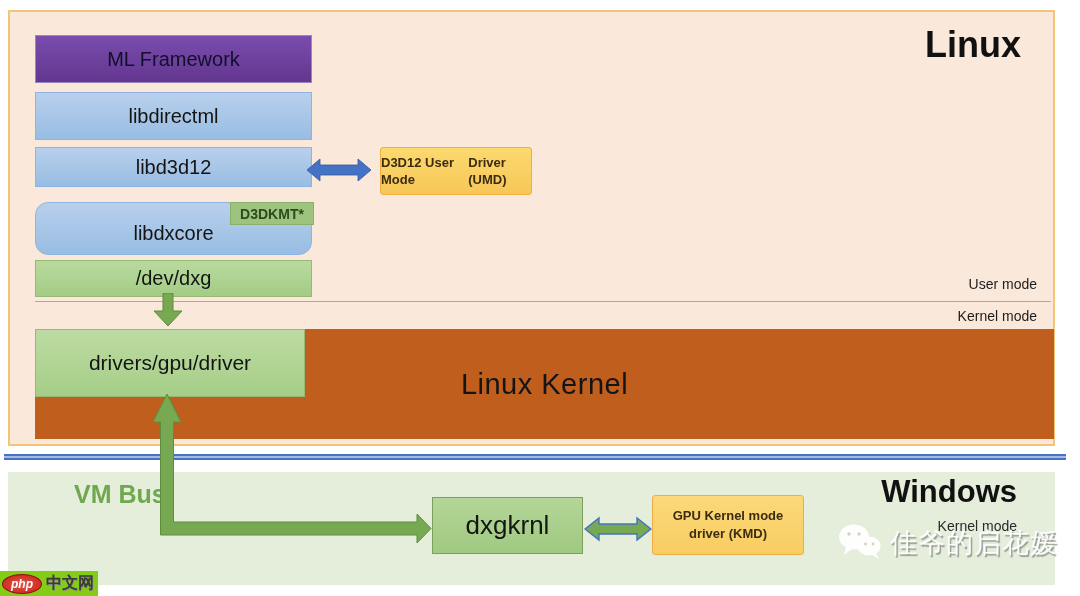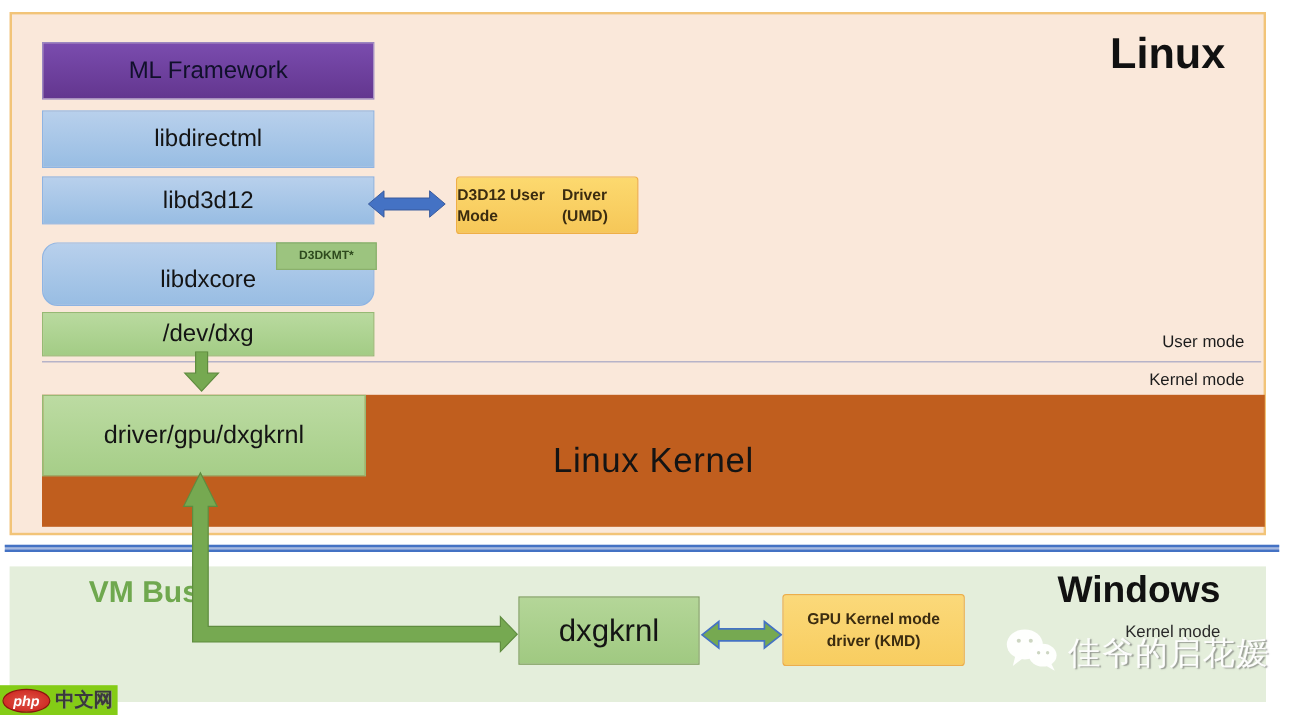--- a/index.html
+++ b/index.html
@@ -22,21 +22,21 @@
   .blue{background:linear-gradient(#b8d0ec,#98bde3);border:1px solid #8eb4e3;}
   .green{background:linear-gradient(#b9da9f,#a3cc85);border:1px solid #96ba74;}
 
   .box-ml{top:23px;height:48px;}
   .box-libdirectml{top:80px;height:48px;}
   .box-libd3d12{top:135px;height:40px;}
   .box-libdxcore{top:190px;height:53px;align-items:flex-end;padding-bottom:9px;border-radius:13px;}
   .dkmt-tab{position:absolute;left:220px;top:190px;width:84px;height:23px;
     background:#9cc47f;border:1px solid #8ab06c;box-sizing:border-box;
     display:flex;align-items:center;justify-content:center;
-    font-size:10px;font-weight:bold;color:#2e4a1e;z-index:3;}
+    font-size:14px;font-weight:bold;color:#2e4a1e;z-index:3;}
   .box-devdxg{top:248px;height:37px;}
 
   .umd-box{position:absolute;left:370px;top:135px;width:152px;height:48px;
     background:linear-gradient(#fcd96f,#f6c758);border:1.5px solid #efaf45;border-radius:3px;
     box-sizing:border-box;display:flex;flex-direction:row;align-items:center;justify-content:center;
     font-size:13px;font-weight:bold;color:#3b2c10;line-height:17px;z-index:2;}
 
   .kernel-bar{position:absolute;left:25px;top:317px;width:1019px;height:110px;background:#c05e1e;
     display:flex;align-items:center;justify-content:center;}
   .kernel-bar-label{font-size:29px;color:#141414;letter-spacing:0.5px;}
@@ -116,21 +116,21 @@
     </div>
 
     <div class="mode-label user-mode">User mode</div>
     <div class="mode-divider"></div>
     <div class="mode-label kernel-mode">Kernel mode</div>
 
     <div class="kernel-bar">
       <span class="kernel-bar-label">Linux Kernel</span>
     </div>
     <div class="drivers-box">
-      <span>driver/gpu/dxgkrnl</span>
+      <span>drivers/gpu/driver</span>
     </div>
   </div>
 
   <div class="separator-band"></div>
 
   <div class="windows-section">
     <div class="windows-title">Windows</div>
     <div class="win-kernel-mode">Kernel mode</div>
 
     <div class="vmbus-title">VM Bus</div>

